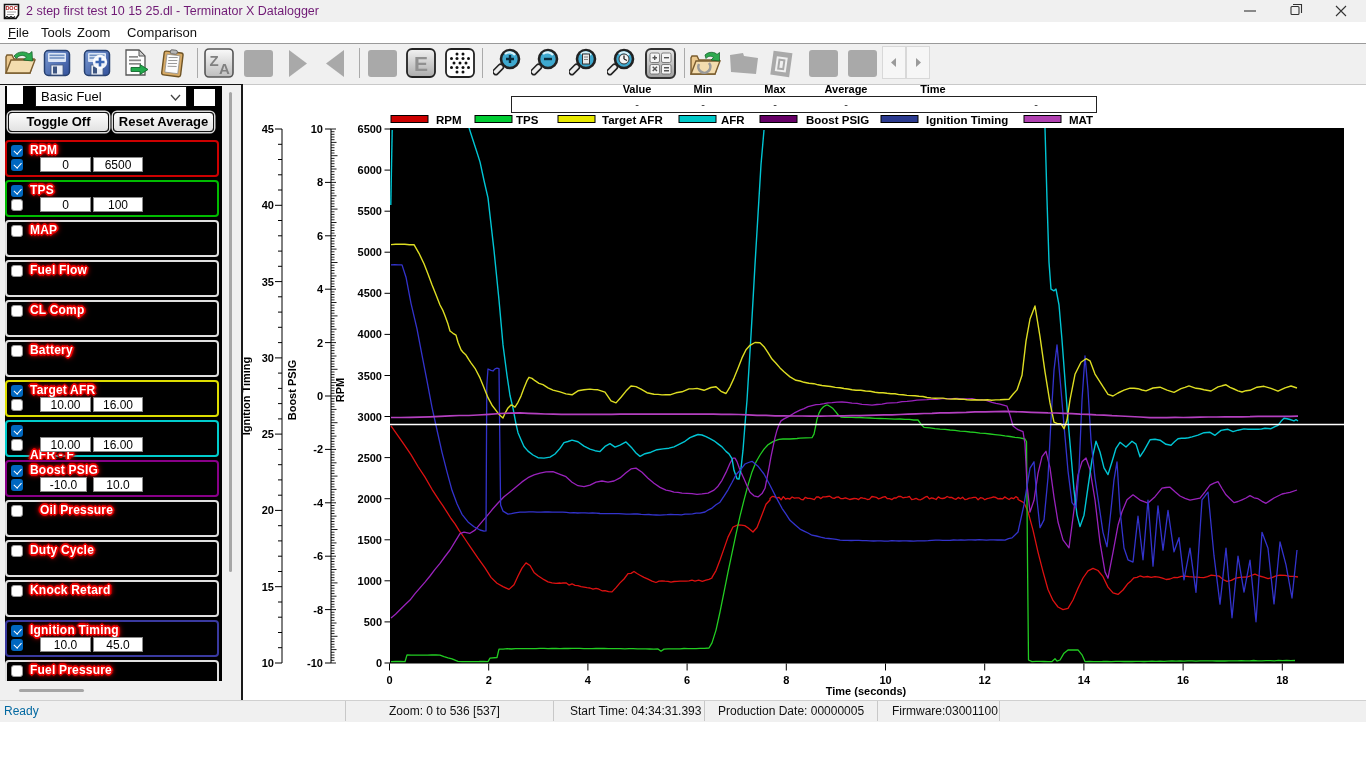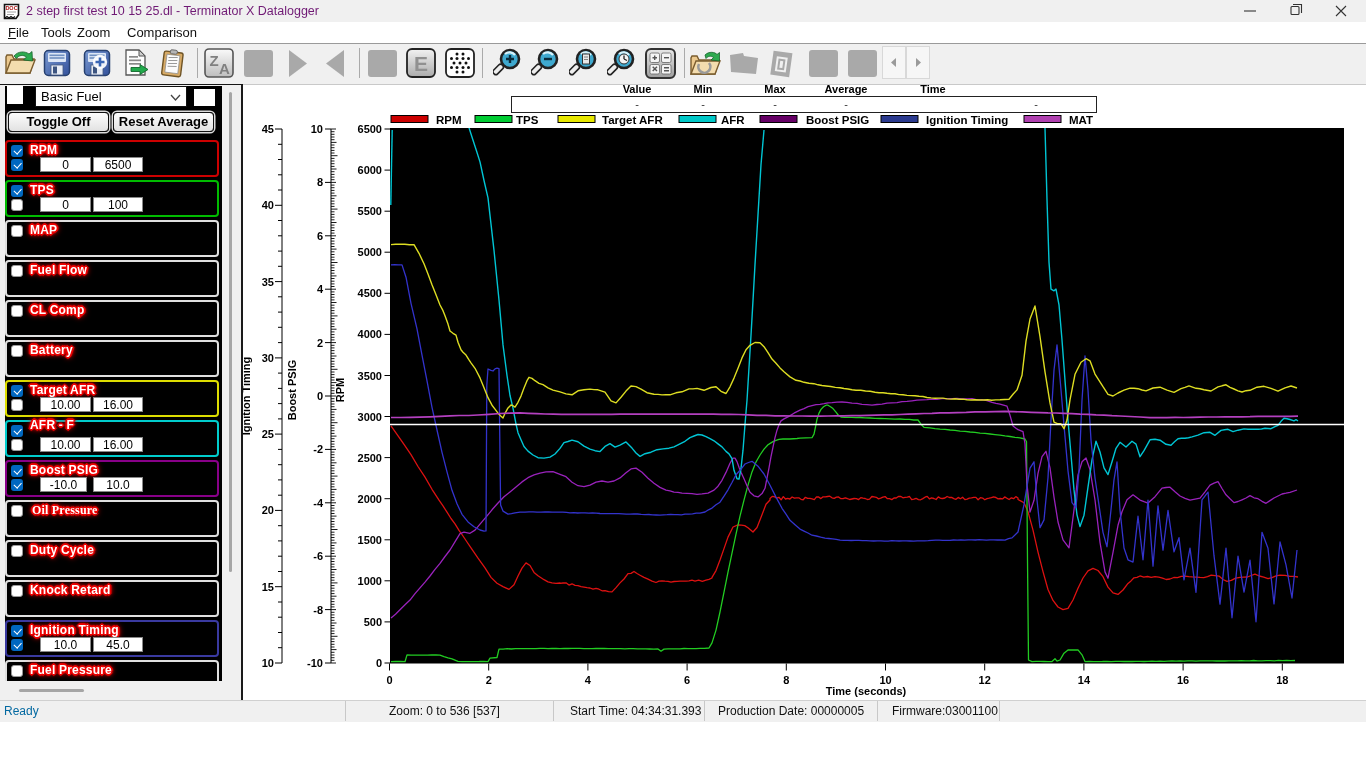--- a/index.html
+++ b/index.html
@@ -246,35 +246,35 @@
 <div style="position:absolute;left:5px;top:380px;width:214px;height:37px;background:#000;border:2px solid #dddd00;border-radius:4px;box-sizing:border-box;"></div>
 <div style="position:absolute;left:11px;top:385px;width:12px;height:12px;background:#0067c0;border-radius:3px;"></div>
 <div style="position:absolute;left:13.5px;top:387.5px;width:6px;height:3.5px;border-left:1.6px solid #fff;border-bottom:1.6px solid #fff;transform:rotate(-48deg);"></div>
 <div class="chlab" style="left:30px;top:383px;">Target AFR</div>
 <div style="position:absolute;left:11px;top:399px;width:12px;height:12px;background:#fff;border:1px solid #999;border-radius:3px;box-sizing:border-box;"></div>
 <div class="fld" style="left:40px;top:397px;width:51px;">10.00</div>
 <div class="fld" style="left:93px;top:397px;width:50px;">16.00</div>
 <div style="position:absolute;left:5px;top:420px;width:214px;height:37px;background:#000;border:2px solid #00cccc;border-radius:4px;box-sizing:border-box;"></div>
 <div style="position:absolute;left:11px;top:425px;width:12px;height:12px;background:#0067c0;border-radius:3px;"></div>
 <div style="position:absolute;left:13.5px;top:427.5px;width:6px;height:3.5px;border-left:1.6px solid #fff;border-bottom:1.6px solid #fff;transform:rotate(-48deg);"></div>
-<div class="chlab" style="left:30px;top:418px;text-align:right;">AFR - F</div>
+<div class="chlab" style="left:30px;top:448px;text-align:right;">AFR - F</div>
 <div style="position:absolute;left:11px;top:439px;width:12px;height:12px;background:#fff;border:1px solid #999;border-radius:3px;box-sizing:border-box;"></div>
 <div class="fld" style="left:40px;top:437px;width:51px;">10.00</div>
 <div class="fld" style="left:93px;top:437px;width:50px;">16.00</div>
 <div style="position:absolute;left:5px;top:460px;width:214px;height:37px;background:#000;border:2px solid #880088;border-radius:4px;box-sizing:border-box;"></div>
 <div style="position:absolute;left:11px;top:465px;width:12px;height:12px;background:#0067c0;border-radius:3px;"></div>
 <div style="position:absolute;left:13.5px;top:467.5px;width:6px;height:3.5px;border-left:1.6px solid #fff;border-bottom:1.6px solid #fff;transform:rotate(-48deg);"></div>
 <div class="chlab" style="left:30px;top:463px;">Boost PSIG</div>
 <div style="position:absolute;left:11px;top:479px;width:12px;height:12px;background:#0067c0;border-radius:3px;"></div>
 <div style="position:absolute;left:13.5px;top:481.5px;width:6px;height:3.5px;border-left:1.6px solid #fff;border-bottom:1.6px solid #fff;transform:rotate(-48deg);"></div>
 <div class="fld" style="left:40px;top:477px;width:47px;">-10.0</div>
 <div class="fld" style="left:93px;top:477px;width:50px;">10.0</div>
 <div style="position:absolute;left:5px;top:500px;width:214px;height:37px;background:#000;border:2px solid #e0e0e0;border-radius:4px;box-sizing:border-box;"></div>
 <div style="position:absolute;left:11px;top:505px;width:12px;height:12px;background:#fff;border:1px solid #999;border-radius:3px;box-sizing:border-box;"></div>
-<div class="chlab" style="left:32px;top:503px;font-family:Liberation Serif, serif;">Oil Pressure</div>
+<div class="chlab" style="left:40px;top:503px;">Oil Pressure</div>
 <div style="position:absolute;left:5px;top:540px;width:214px;height:37px;background:#000;border:2px solid #e0e0e0;border-radius:4px;box-sizing:border-box;"></div>
 <div style="position:absolute;left:11px;top:545px;width:12px;height:12px;background:#fff;border:1px solid #999;border-radius:3px;box-sizing:border-box;"></div>
 <div class="chlab" style="left:30px;top:543px;">Duty Cycle</div>
 <div style="position:absolute;left:5px;top:580px;width:214px;height:37px;background:#000;border:2px solid #e0e0e0;border-radius:4px;box-sizing:border-box;"></div>
 <div style="position:absolute;left:11px;top:585px;width:12px;height:12px;background:#fff;border:1px solid #999;border-radius:3px;box-sizing:border-box;"></div>
 <div class="chlab" style="left:30px;top:583px;">Knock Retard</div>
 <div style="position:absolute;left:5px;top:620px;width:214px;height:37px;background:#000;border:2px solid #3a3aa0;border-radius:4px;box-sizing:border-box;"></div>
 <div style="position:absolute;left:11px;top:625px;width:12px;height:12px;background:#0067c0;border-radius:3px;"></div>
 <div style="position:absolute;left:13.5px;top:627.5px;width:6px;height:3.5px;border-left:1.6px solid #fff;border-bottom:1.6px solid #fff;transform:rotate(-48deg);"></div>
 <div class="chlab" style="left:30px;top:623px;">Ignition Timing</div>

